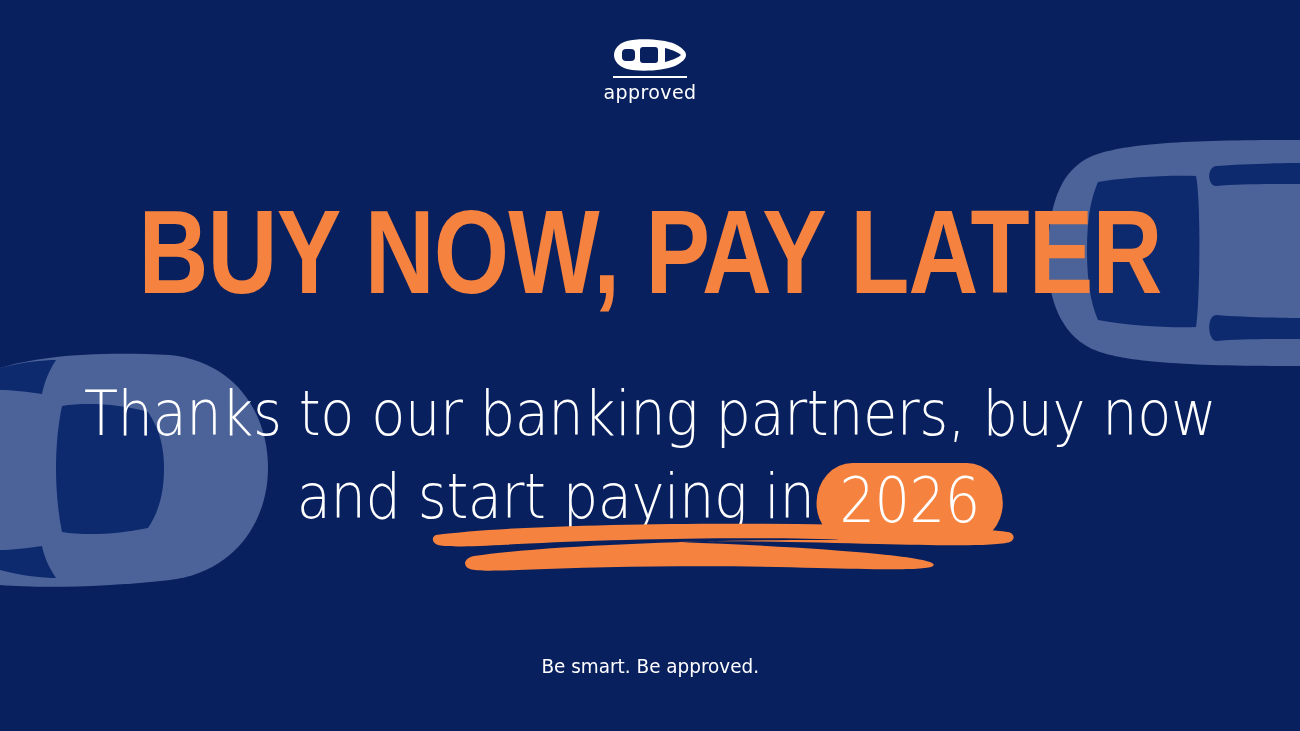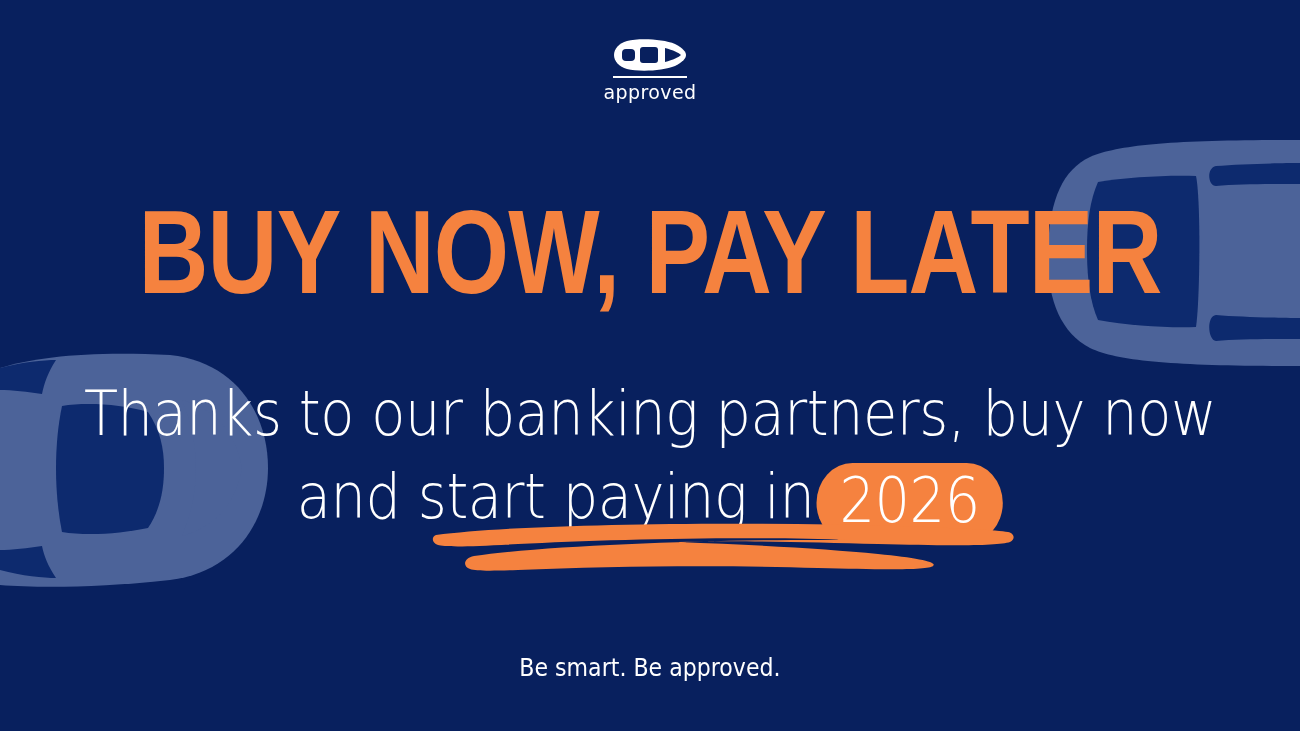--- a/index.html
+++ b/index.html
@@ -119,21 +119,21 @@
   
   .tagline {
     position: absolute;
     top: 654px;
     left: 0;
     width: 1300px;
     text-align: center;
     color: #ffffff;
     font-family: "DejaVu Sans", sans-serif;
     font-weight: 400;
-    font-size: 24px;
+    font-size: 20px;
     letter-spacing: 0px;
     white-space: nowrap;
   }
   .tagline span {
     display: inline-block;
     transform: scaleX(0.92);
   }
 </style>
 </head>
 <body>

